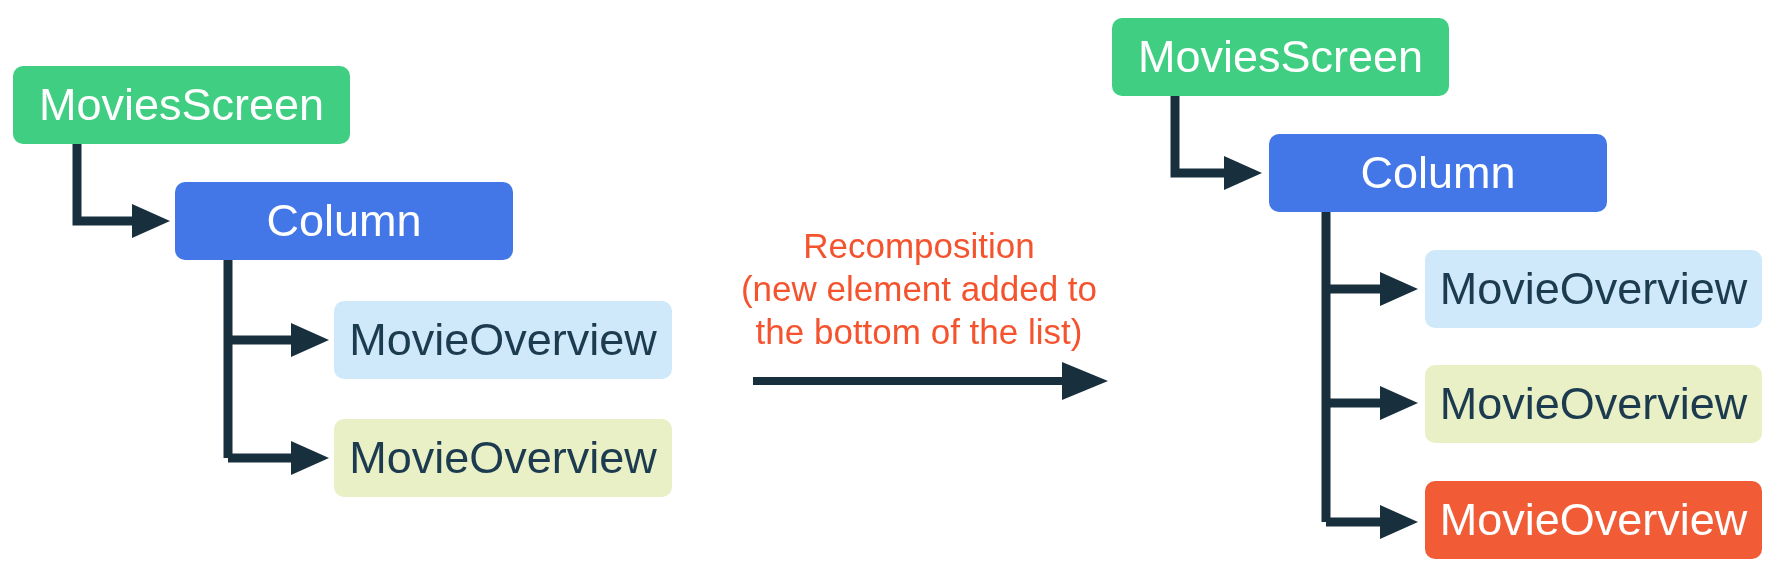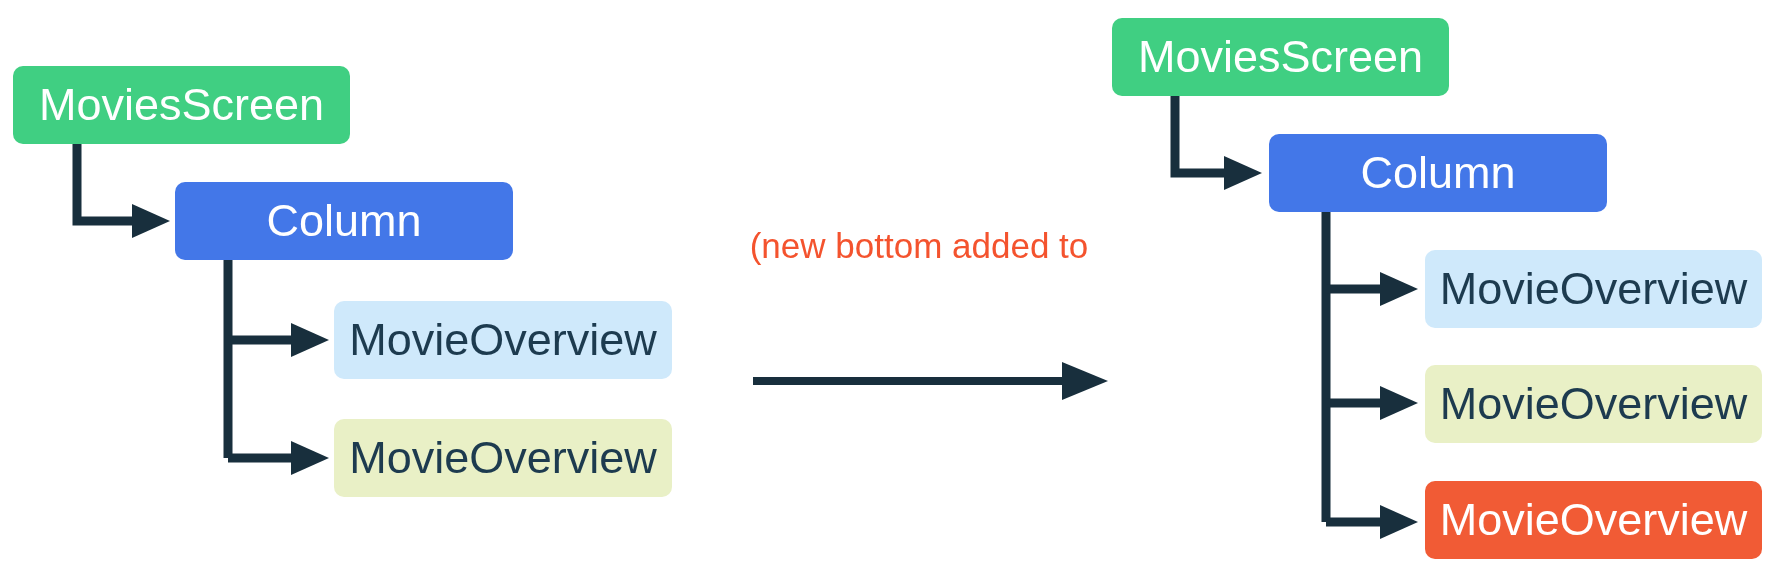--- a/index.html
+++ b/index.html
@@ -95,21 +95,23 @@
 
   <div class="node" style="left: 13px; top: 66px; width: 337px; height: 78px; background: rgb(64, 207, 130); color: rgb(255, 255, 255);">MoviesScreen</div>
 
   <div class="node" style="left: 175px; top: 182px; width: 338px; height: 78px; background: rgb(67, 119, 232); color: rgb(255, 255, 255);">Column</div>
 
   <div class="node" style="left: 334px; top: 301px; width: 338px; height: 78px; background: rgb(207, 233, 251); color: rgb(29, 59, 79);">MovieOverview</div>
 
   <div class="node" style="left: 334px; top: 419px; width: 338px; height: 78px; background: rgb(233, 240, 198); color: rgb(29, 59, 79);">MovieOverview</div>
 
   <div class="annotation">
-    <div>(new bottom added to</div>
+    <div>Recomposition</div>
+    <div>(new element added to</div>
+    <div>the bottom of the list)</div>
   </div>
 
   <div class="node" style="left: 1112px; top: 18px; width: 337px; height: 78px; background: rgb(64, 207, 130); color: rgb(255, 255, 255);">MoviesScreen</div>
 
   <div class="node" style="left: 1269px; top: 134px; width: 338px; height: 78px; background: rgb(67, 119, 232); color: rgb(255, 255, 255);">Column</div>
 
   <div class="node" style="left: 1425px; top: 250px; width: 337px; height: 78px; background: rgb(207, 233, 251); color: rgb(29, 59, 79);">MovieOverview</div>
 
   <div class="node" style="left: 1425px; top: 365px; width: 337px; height: 78px; background: rgb(233, 240, 198); color: rgb(29, 59, 79);">MovieOverview</div>
 

